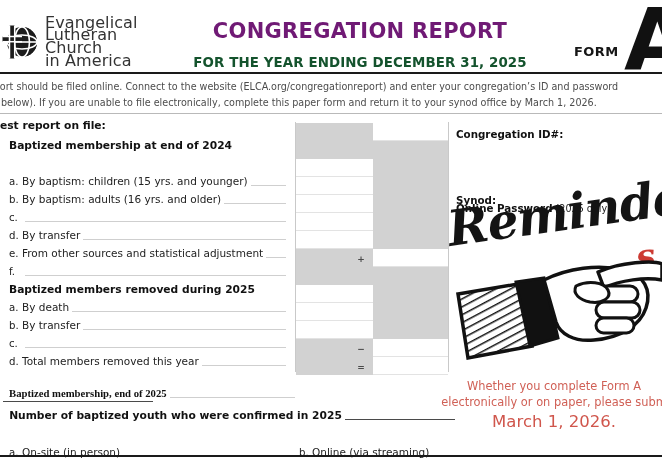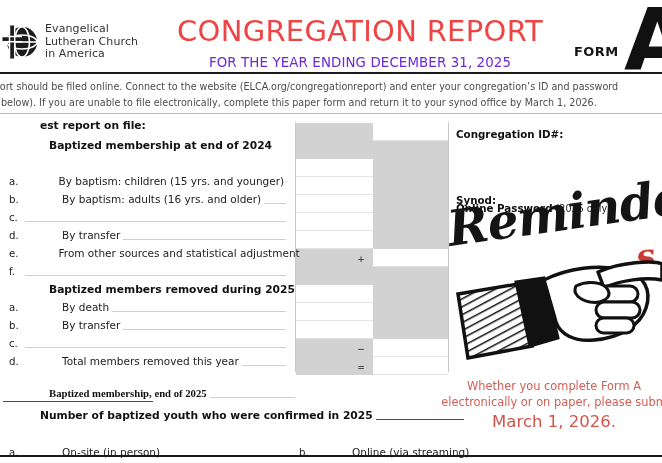--- a/index.html
+++ b/index.html
@@ -9,45 +9,45 @@
     font-family:"DejaVu Sans","Liberation Sans",sans-serif;
     color:#1a1a1a;
     position:relative;
   }
   #page{position:absolute;left:0;top:0;width:662px;height:463px;overflow:hidden;background:#fff;}
 
   
   #header{position:absolute;left:0;top:0;width:662px;height:72px;}
   #logo-block{position:absolute;left:2px;top:18px;width:146px;height:48px;display:flex;align-items:center;}
   #logo-mark{width:36px;height:36px;flex:0 0 36px;position:relative;margin-right:7px;}
-  #logo-words{font-family:"DejaVu Sans","Liberation Sans",sans-serif;font-size:11px;line-height:12.6px;color:#333;letter-spacing:.1px;}
+  #logo-words{font-family:"DejaVu Sans","Liberation Sans",sans-serif;font-size:16px;line-height:12.6px;color:#333;letter-spacing:.1px;}
 
   #title-block{position:absolute;left:150px;top:18px;width:420px;text-align:center;}
-  #main-title{font-size:29px;font-weight:normal;letter-spacing:.3px;color:#ef4444;line-height:26px;white-space:nowrap;}
-  #sub-title{font-size:13.4px;font-weight:normal;letter-spacing:.1px;color:#6d28d9;line-height:18px;margin-top:10px;white-space:nowrap;}
+  #main-title{font-size:21px;font-weight:bold;letter-spacing:.3px;color:#701a75;line-height:26px;white-space:nowrap;}
+  #sub-title{font-size:13.4px;font-weight:bold;letter-spacing:.1px;color:#14532d;line-height:18px;margin-top:10px;white-space:nowrap;}
 
   #form-label{position:absolute;left:574px;top:44px;font-size:13px;font-weight:bold;letter-spacing:.4px;color:#161616;}
   #form-letter{position:absolute;left:624px;top:-4px;font-size:86px;font-weight:bold;line-height:86px;color:#111;font-family:"DejaVu Sans","Liberation Sans",sans-serif;}
 
   #hdr-rule{position:absolute;left:0;top:72px;width:662px;height:2px;background:#1a1a1a;}
 
   
   #intro{position:absolute;left:-24px;top:79px;width:700px;font-size:9.6px;line-height:15.5px;color:#4c4c4c;white-space:nowrap;}
   #intro div{white-space:nowrap;}
   #intro-rule{position:absolute;left:0;top:113px;width:662px;height:1px;background:#b9b9b9;}
 
   
   #body{position:absolute;left:0;top:116px;width:662px;height:347px;}
 
   .vsep{position:absolute;width:1px;background:#c9c9c9;}
 
   
   .row{position:absolute;left:0;height:18px;display:flex;align-items:center;font-size:10.5px;color:#222;}
   .row .ltr{width:22px;padding-left:9px;box-sizing:border-box;color:#222;font-size:10.2px;}
-  .row .txt{white-space:nowrap;margin-left:40px;}
+  .row .txt{white-space:nowrap;}
   .row.hdr{font-weight:bold;padding-left:9px;font-size:10.7px;color:#111;}
   .row.hdr0{font-weight:bold;padding-left:0px;font-size:10.7px;color:#111;}
   .leader{flex:1 1 auto;height:9px;border-bottom:1px solid #cfcfcf;margin-left:3px;margin-right:6px;}
   .leader.dark{border-bottom:1px solid #4a4a4a;}
 
   
   .cell{position:absolute;box-sizing:border-box;}
   .cell.grey{background:#d2d2d2;}
   .cell.white{background:#ffffff;border-bottom:1px solid #e3e3e3;}
   .op{position:absolute;font-size:9px;color:#4a4a4a;font-weight:bold;text-align:center;}
@@ -226,21 +226,21 @@
       <span class="leader"></span>
     </div>
     <div class="row hdr" style="top:268px;width:292px;font-family:Liberation Serif, serif;">
       <span class="txt">Baptized membership, end of 2025</span>
       <span class="leader"></span>
     </div>
 
     <div class="row hdr0" style="top:272px;width:440px;">
       <span class="leader dark" style="max-width:150px;"></span>
     </div>
-    <div class="row hdr0" style="top:290px;width:470px;">
+    <div class="row hdr0" style="top:290px;width:470px;justify-content:center;">
       <span class="txt" style="font-weight:bold;">Number of baptized youth who were confirmed in 2025</span>
       <span class="leader dark" style="max-width:110px;"></span>
     </div>
 
     <div class="row" style="top:327px;width:280px;">
       <span class="ltr">a.</span>
       <span class="txt">On-site (in person)</span>
       <span class="leader dark" style="max-width:130px;"></span>
     </div>
     <div class="row" style="left:290px;top:327px;width:372px;">

